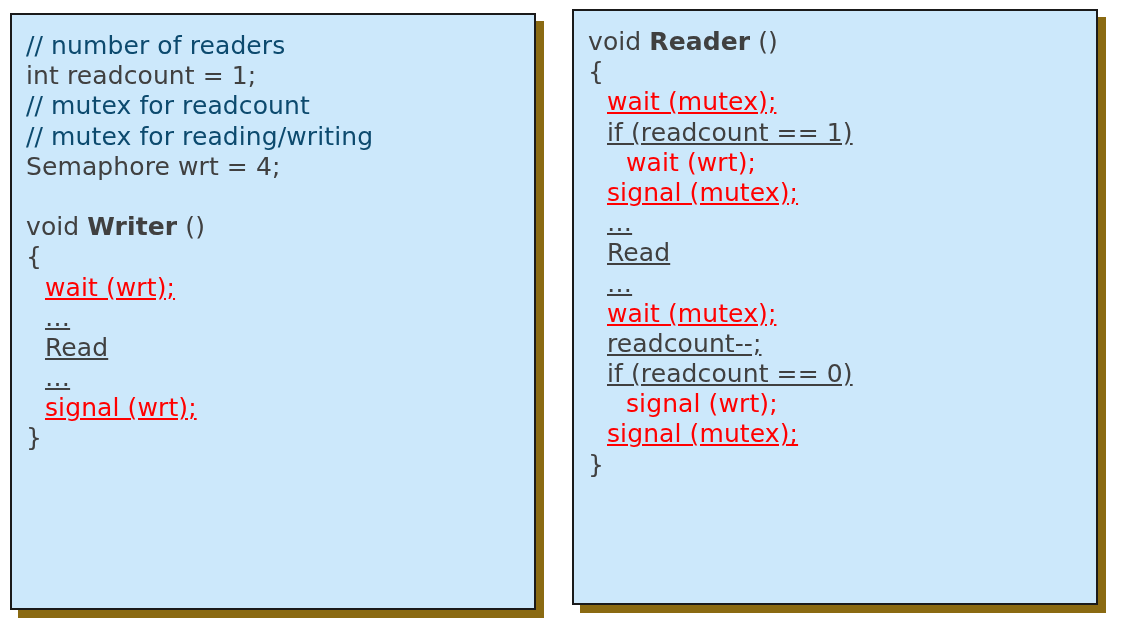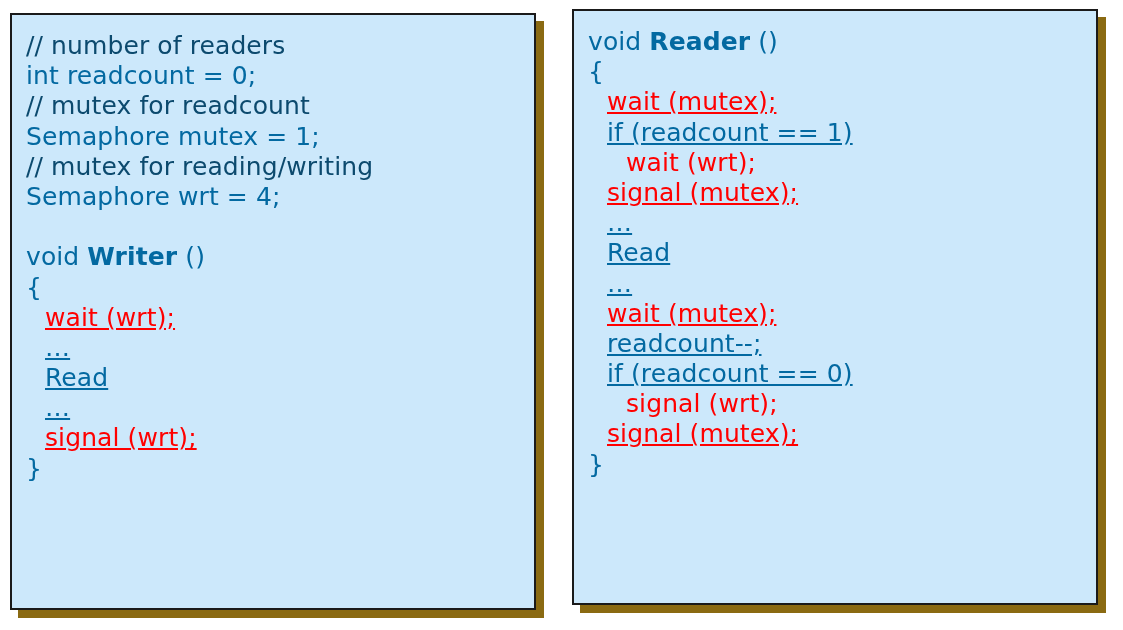--- a/index.html
+++ b/index.html
@@ -38,21 +38,21 @@
     height: 596px;
   }
 
   .code-body {
     padding: 16px 0 0 14px;
   }
 
   .code-line {
     font-size: 25px;
     line-height: 30.2px;
-    color: #0369a1;
+    color: #404040;
     white-space: pre;
     letter-spacing: 0.1px;
     height: 30.2px;
   }
 
   .code-line.comment { color: #0c4a6e; }
   .code-line.call    { color: #ff0000; }
   .code-line.blank   { color: transparent; }
 
   .ind-0 { padding-left: 0px; }
@@ -60,23 +60,22 @@
   .ind-2 { padding-left: 38px; }
 
   .kw-bold { font-weight: bold; }
 </style>
 </head>
 <body>
 
 <div class="code-panel" id="panel-writer">
   <div class="code-body">
       <div class="code-line ind-0 comment">// number of readers</div>
-      <div class="code-line ind-0">int readcount = 0;</div>
+      <div class="code-line ind-0">int readcount = 1;</div>
       <div class="code-line ind-0 comment">// mutex for readcount</div>
-      <div class="code-line ind-0">Semaphore mutex = 1;</div>
       <div class="code-line ind-0 comment">// mutex for reading/writing</div>
       <div class="code-line ind-0">Semaphore wrt = 4;</div>
       <div class="code-line ind-0 blank">&nbsp;</div>
       <div class="code-line ind-0"><span>void </span><span class="kw-bold">Writer</span><span> ()</span></div>
       <div class="code-line ind-0">{</div>
       <div class="code-line ind-1 call">wait (wrt);</div>
       <div class="code-line ind-1">…</div>
       <div class="code-line ind-1">Read</div>
       <div class="code-line ind-1">…</div>
       <div class="code-line ind-1 call">signal (wrt);</div>

